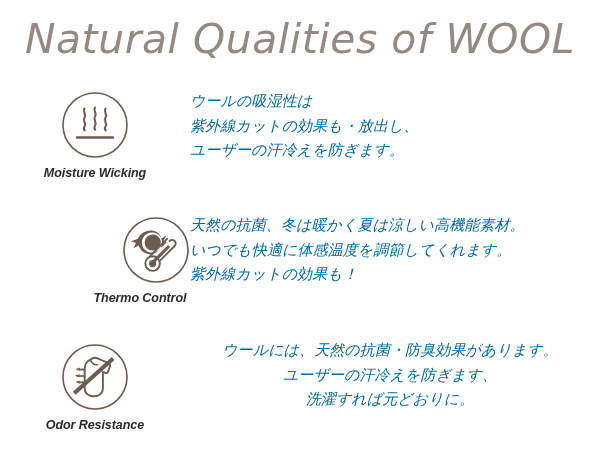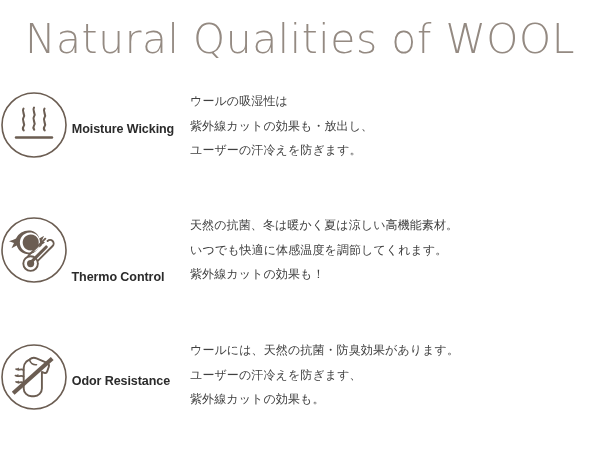--- a/index.html
+++ b/index.html
@@ -14,20 +14,21 @@
     font-family: "Liberation Sans", sans-serif;
     overflow: hidden;
     position: relative;
   }
 
   .page {
     position: relative;
     width: 600px;
     height: 450px;
     background: #ffffff;
+    font-style: italic;
   }
 
   
   .title {
     position: absolute;
     left: 0;
     top: 12px;
     width: 600px;
     text-align: center;
     font-family: "DejaVu Sans", sans-serif;
@@ -53,21 +54,21 @@
     position: relative;
     display: flex;
     align-items: flex-start;
     height: 122px;
   }
 
   .badge {
     width: 190px;
     flex: 0 0 190px;
     display: flex;
-    flex-direction: row;
+    flex-direction: column;
     align-items: center;
     padding-top: 5px;
     box-sizing: border-box;
   }
 
   .icon-circle {
     width: 68px;
     height: 68px;
     display: block;
   }
@@ -82,35 +83,35 @@
     white-space: nowrap;
     transform: scaleX(0.93);
     transform-origin: center;
   }
 
   .desc {
     flex: 1 1 auto;
     padding-top: 5px;
     padding-right: 10px;
     font-family: "DejaVu Sans", sans-serif;
-    font-size: 12px;
+    font-size: 15px;
     line-height: 24.5px;
-    color: #404040;
+    color: #0369a1;
     letter-spacing: 0.1px;
   }
 
   .desc .line {
     display: block;
     white-space: nowrap;
   }
 
   
   .feature.f1 .desc { padding-top: 3px; }
   .feature.f2 .desc { padding-top: 5px; }
-  .feature.f3 .desc { padding-top: 5px; }
+  .feature.f3 .desc { padding-top: 5px; text-align: center; }
 
   .feature.f1 { height: 122px; }
   .feature.f2 { height: 125px; }
   .feature.f3 { height: 122px; }
 
   .feature.f2 .badge { padding-top: 8px; align-items: flex-end; }
   .feature.f3 .badge { padding-top: 10px; }
 </style>
 </head>
 <body>
@@ -182,18 +183,18 @@
           <path d="M23.5 39.8 c-2.4 -1.8 -5 0.9 -7.4 -0.9" fill="none" stroke="#6b5d52" stroke-width="1.8" stroke-linecap="round"></path>
           <path d="M16.1 38.9 l2.9 -1.5 l-0.3 3.1 Z" fill="#6b5d52"></path>
 
           <line x1="13.2" y1="50.2" x2="52.2" y2="15.5" stroke="#6b5d52" stroke-width="4.2" stroke-linecap="butt"></line>
         </svg>
         <div class="badge-label">Odor Resistance</div>
       </div>
       <div class="desc">
         <span class="line">ウールには、天然の抗菌・防臭効果があります。</span>
         <span class="line">ユーザーの汗冷えを防ぎます、</span>
-        <span class="line">紫外線カットの効果も。</span>
+        <span class="line">洗濯すれば元どおりに。</span>
       </div>
     </div>
 
   </div>
 </div>
 
 </body></html>

